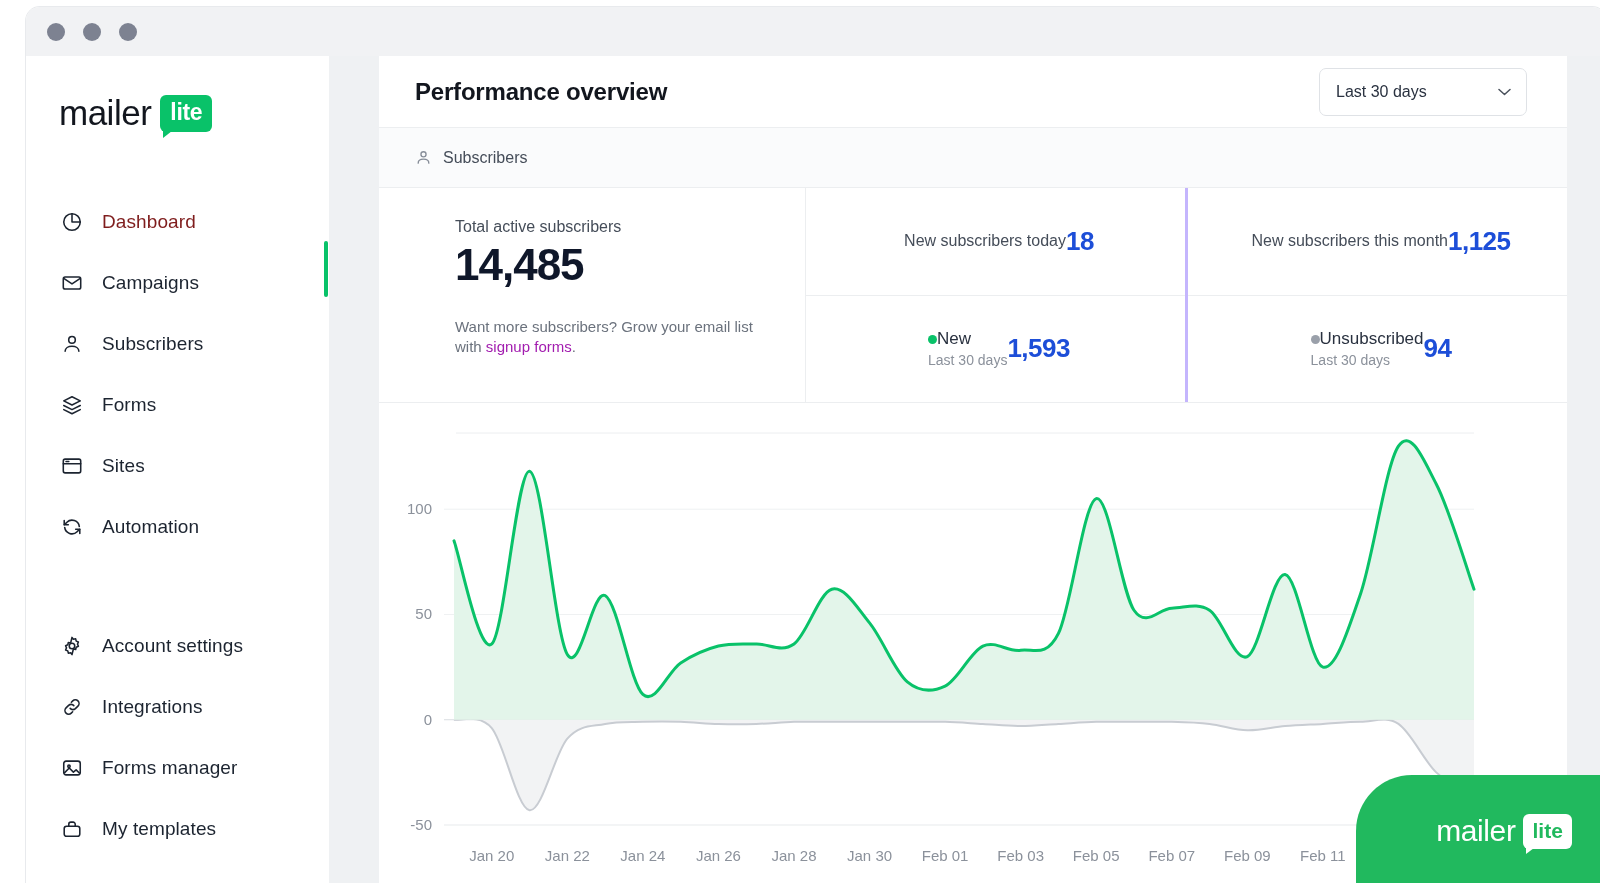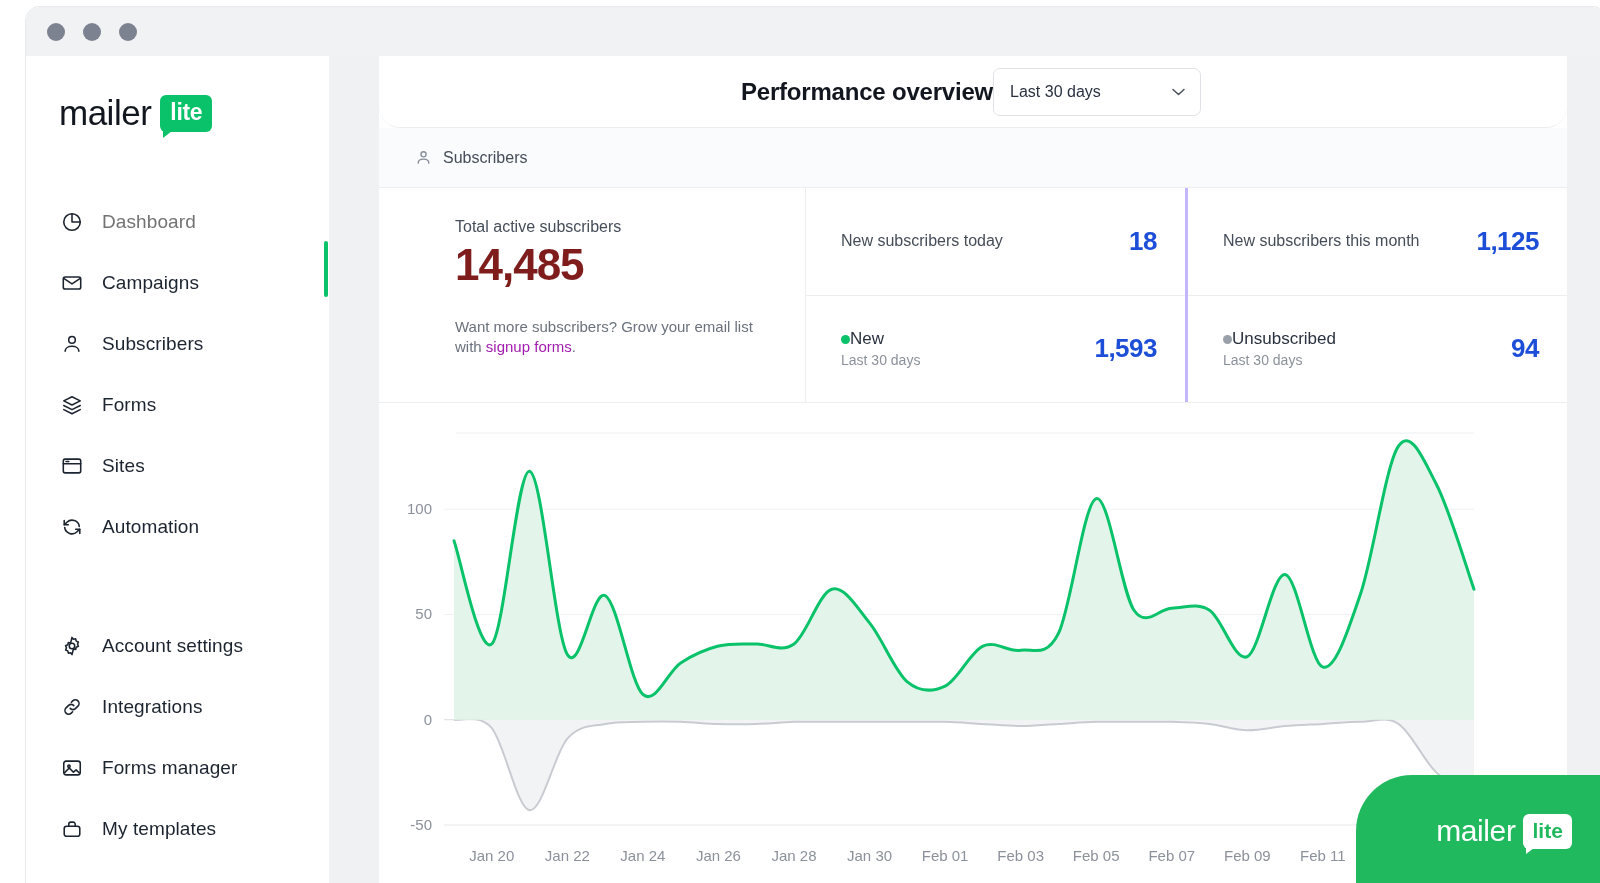--- a/index.html
+++ b/index.html
@@ -76,21 +76,21 @@
     padding-left: 35px;
     gap: 19px;
     cursor: pointer;
     position: relative;
   }
   .nav-item .nav-label {
     font-size: 19px;
     color: #1c2430;
     letter-spacing: 0.1px;
   }
-  .nav-item.active .nav-label { color: #737373; }
+  .nav-item.active .nav-label { color: #7f1d1d; }
   .nav-ico { width: 22px; height: 22px; display: block; color: #1c2430; flex: 0 0 22px; }
   .nav-ico svg { width: 22px; height: 22px; display: block; }
 
   #active-indicator {
     position: absolute;
     left: 298px;
     top: 185px;
     width: 4px;
     height: 56px;
     background: #09c269;
@@ -109,24 +109,23 @@
     left: 50px; top: 0;
     width: 1188px;
     height: 827px;
     background: #ffffff;
   }
 
   #page-header {
     height: 72px;
     display: flex;
     align-items: center;
-    justify-content: center;
+    justify-content: space-between;
     padding: 0 40px 0 36px;
     border-bottom: 1px solid #eceef0;
-    border-radius: 21px;
   }
   #page-title {
     font-size: 24px;
     font-weight: 700;
     color: #12161e;
     letter-spacing: -0.2px;
   }
   #range-select {
     width: 208px;
     height: 48px;
@@ -166,41 +165,41 @@
     width: 387px;
     flex: 0 0 387px;
     border-right: 1px solid #eceef0;
     padding: 30px 36px 0 36px;
     margin-left: 40px;
   }
   .stat-caption { font-size: 16px; color: #454d59; }
   #total-value {
     font-size: 44px;
     font-weight: 700;
-    color: #7f1d1d;
+    color: #0f172a;
     letter-spacing: -1px;
     margin-top: 6px;
     line-height: 1.05;
   }
   #promo {
     margin-top: 29px;
     font-size: 15px;
     color: #6b727d;
     line-height: 1.35;
     max-width: 330px;
   }
   #promo a { color: #a21caf; text-decoration: none; }
 
   .stat-col { flex: 1; display: flex; flex-direction: column; }
   .stat-col + .stat-col { border-left: 3px solid #c4b5fd; }
   .stat-cell {
     flex: 1;
     display: flex;
     align-items: center;
-    justify-content: space-between;
+    justify-content: center;
     padding: 0 28px 0 35px;
   }
   .stat-cell.top { border-bottom: 1px solid #eceef0; }
   .stat-num { font-size: 26px; font-weight: 700; color: #1d4ed8; letter-spacing: -0.5px; }
   .legend-label { display: flex; align-items: center; gap: 0; }
   .dot { width: 9px; height: 9px; border-radius: 50%; }
   .dot.new { background: #09c269; }
   .dot.unsub { background: #9aa0aa; }
   .legend-title { font-size: 17px; color: #2a3240; }
   .legend-sub { font-size: 14px; color: #8b919b; margin-top: 3px; }

